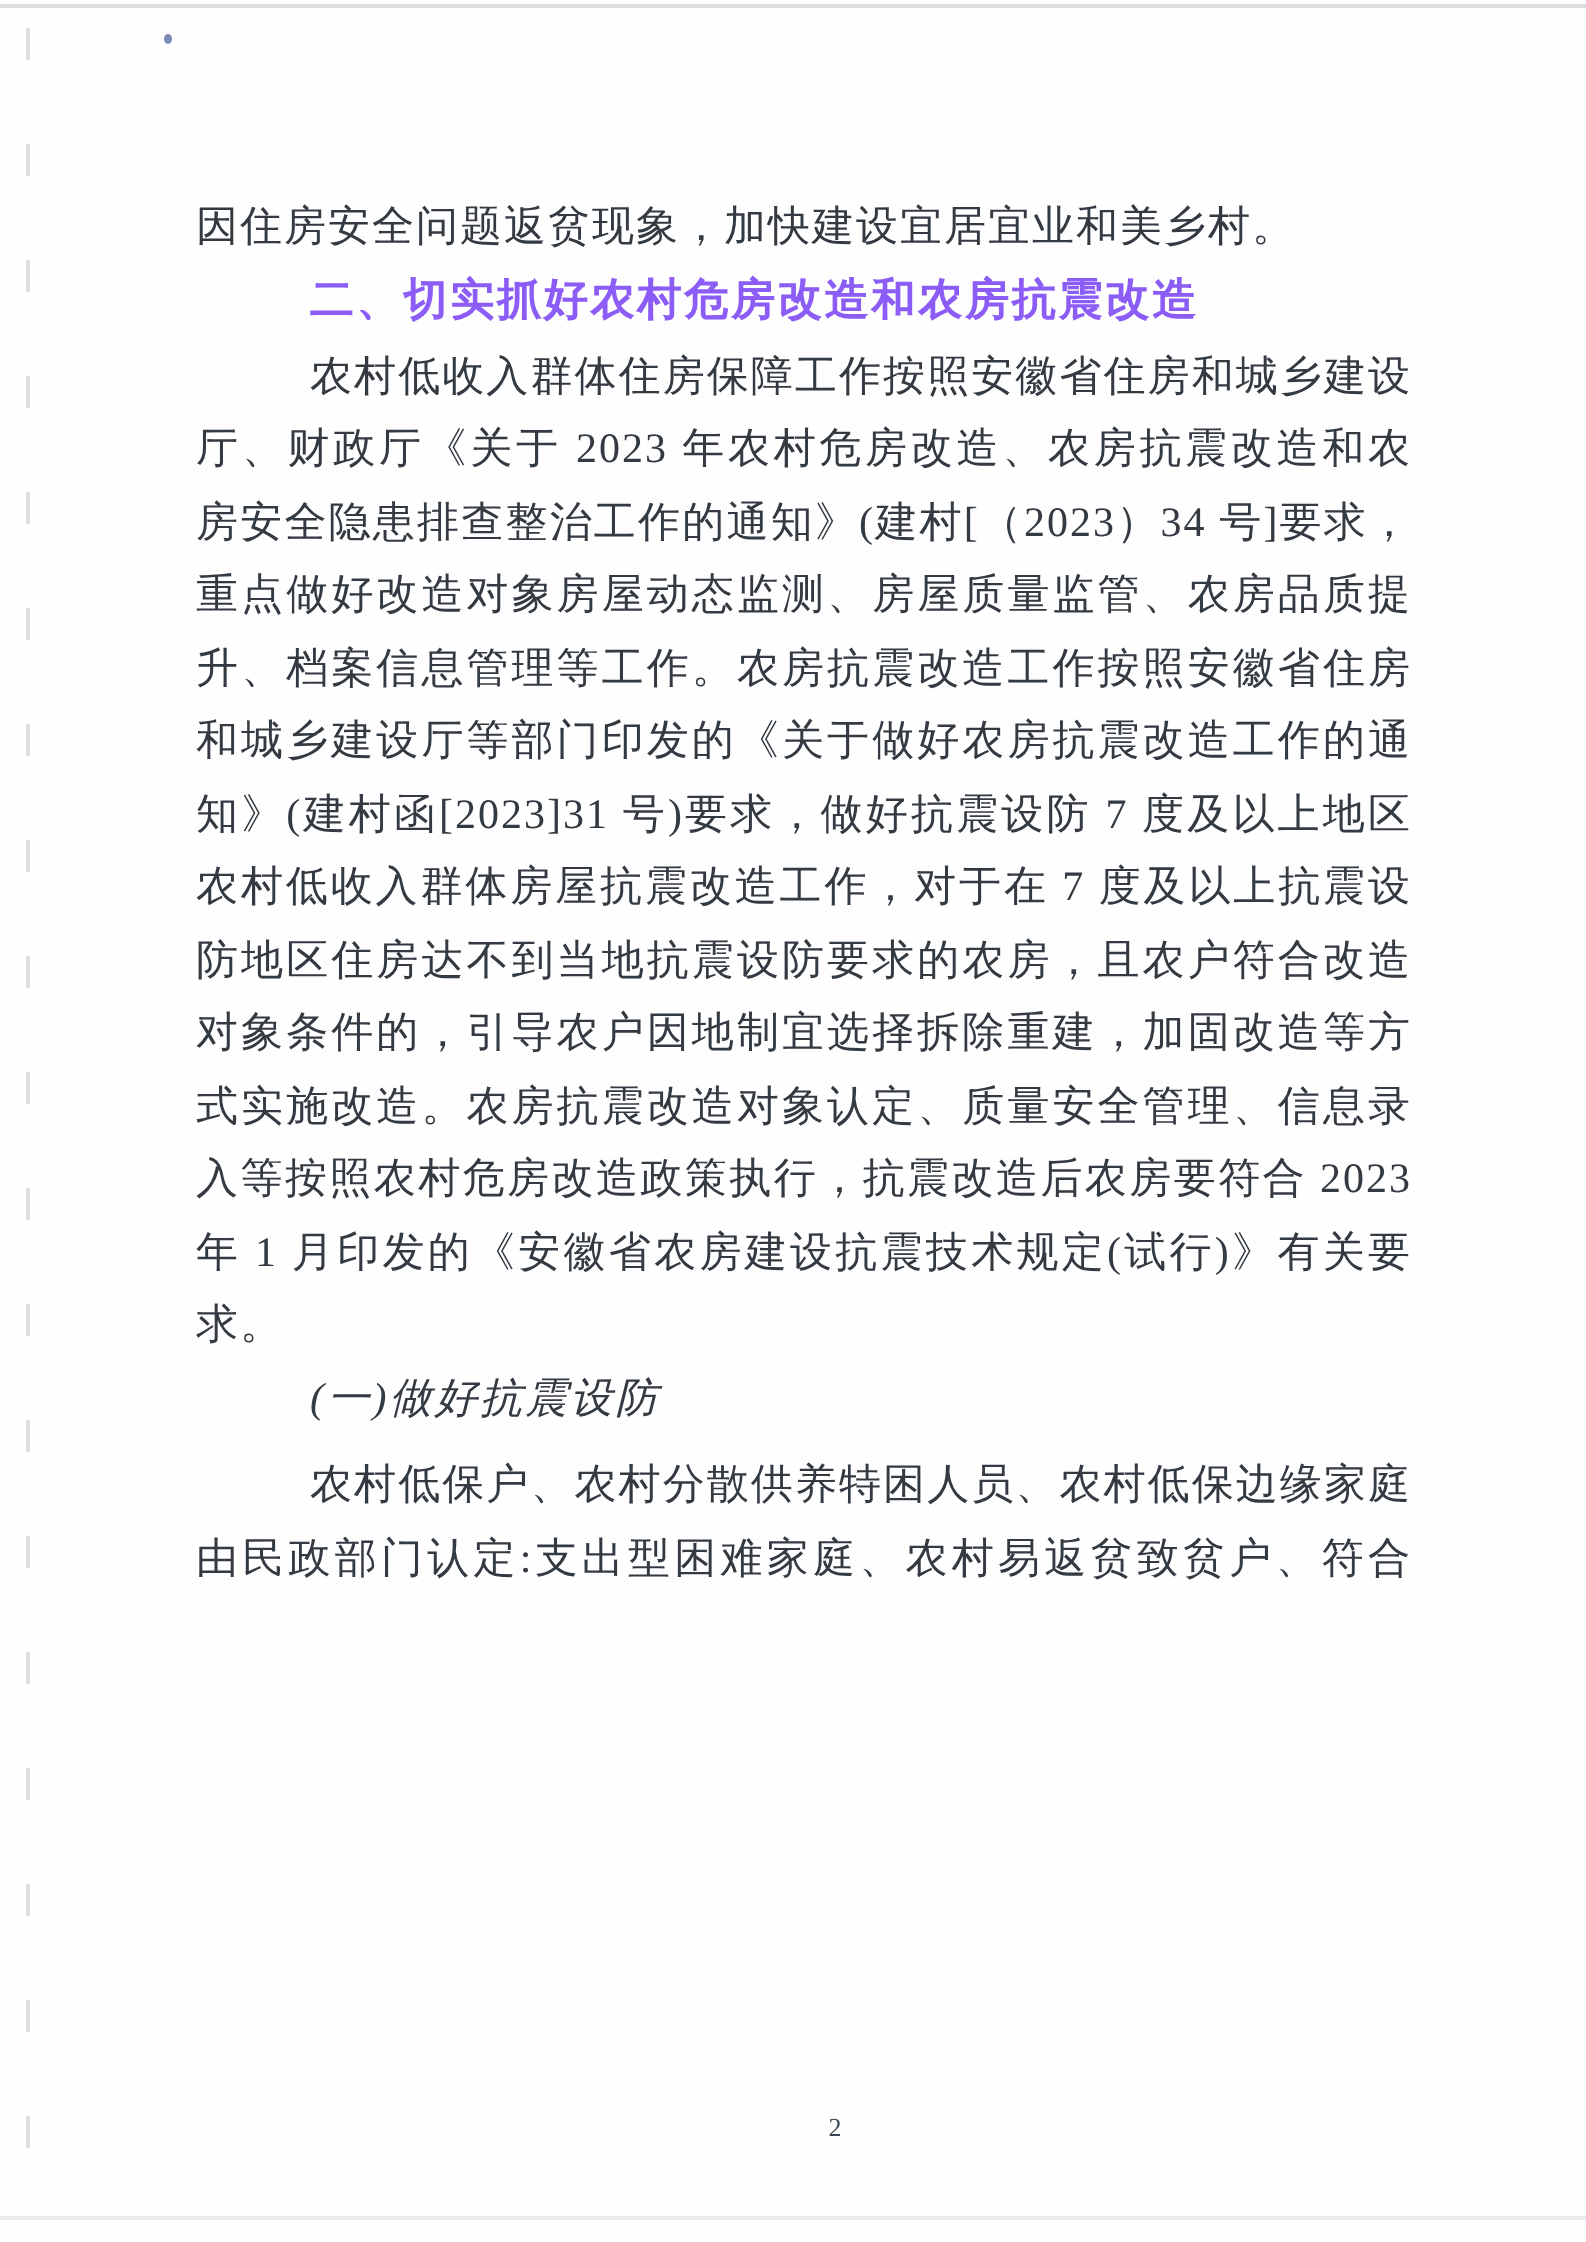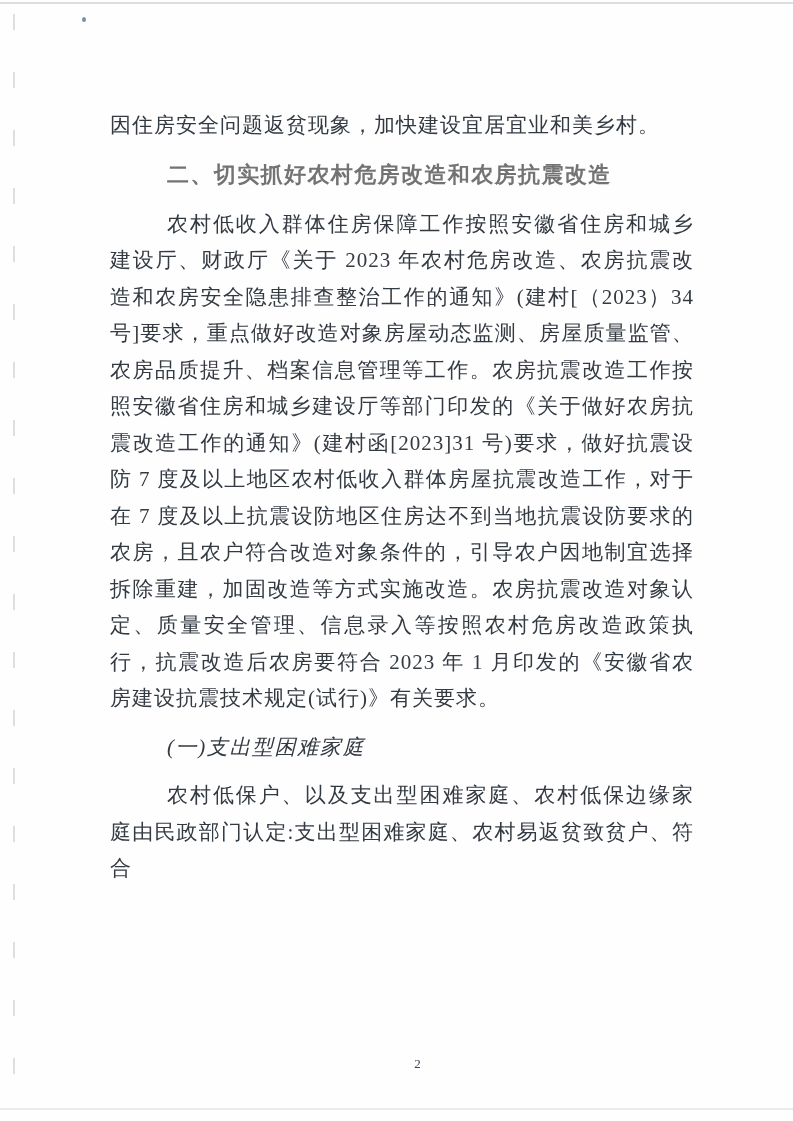--- a/index.html
+++ b/index.html
@@ -36,30 +36,30 @@
   .content {
     position: absolute; left: 98px; top: 95px; width: 608px;
     color: #343a42;
     font-size: 21px;
     line-height: 36.5px;
     letter-spacing: 1px;
     text-align: justify;
     text-align-last: left;
   }
   .content p, .content h2, .content h3 {
-    margin: 12px; padding: 0; font-weight: normal;
+    margin: 0; padding: 0; font-weight: normal;
   }
   p.para-cont { text-indent: 0; }
   p.para-body { text-indent: 57px; }
   p.para-last { text-indent: 57px; margin-top: 7px; text-align-last: justify; }
   h2.heading-bold {
     font-family: "DejaVu Sans", "Liberation Sans", sans-serif;
     font-weight: 700;
     font-size: 22px;
-    color: #737373;
+    color: #8b5cf6;
     text-indent: 57px;
     letter-spacing: 1.4px;
     line-height: 38px;
   }
   h3.heading-kai {
     font-style: italic;
     font-size: 21px;
     color: #343a42;
     text-indent: 57px;
     letter-spacing: 1.6px;
@@ -80,18 +80,18 @@
 
   <div class="scan-edge-top"></div>
   <div class="scan-edge-left"></div>
   <div class="scan-edge-bottom"></div>
   <div class="scan-speck"></div>
 
   <div class="content">
     <p class="para-cont">因住房安全问题返贫现象，加快建设宜居宜业和美乡村。</p>
     <h2 class="heading-bold">二、切实抓好农村危房改造和农房抗震改造</h2>
     <p class="para-body">农村低收入群体住房保障工作按照安徽省住房和城乡建设厅、财政厅《关于 2023 年农村危房改造、农房抗震改造和农房安全隐患排查整治工作的通知》(建村[（2023）34 号]要求，重点做好改造对象房屋动态监测、房屋质量监管、农房品质提升、档案信息管理等工作。农房抗震改造工作按照安徽省住房和城乡建设厅等部门印发的《关于做好农房抗震改造工作的通知》(建村函[2023]31 号)要求，做好抗震设防 7 度及以上地区农村低收入群体房屋抗震改造工作，对于在 7 度及以上抗震设防地区住房达不到当地抗震设防要求的农房，且农户符合改造对象条件的，引导农户因地制宜选择拆除重建，加固改造等方式实施改造。农房抗震改造对象认定、质量安全管理、信息录入等按照农村危房改造政策执行，抗震改造后农房要符合 2023 年 1 月印发的《安徽省农房建设抗震技术规定(试行)》有关要求。</p>
-    <h3 class="heading-kai">(一)支出型困难家庭</h3>
-    <p class="para-last">农村低保户、以及支出型困难家庭、农村低保边缘家庭由民政部门认定:支出型困难家庭、农村易返贫致贫户、符合</p>
+    <h3 class="heading-kai">(一)做好抗震设防</h3>
+    <p class="para-last">农村低保户、农村分散供养特困人员、农村低保边缘家庭由民政部门认定:支出型困难家庭、农村易返贫致贫户、符合</p>
   </div>
 
   <div class="page-number">2</div>
 </div>
 
 </body></html>

